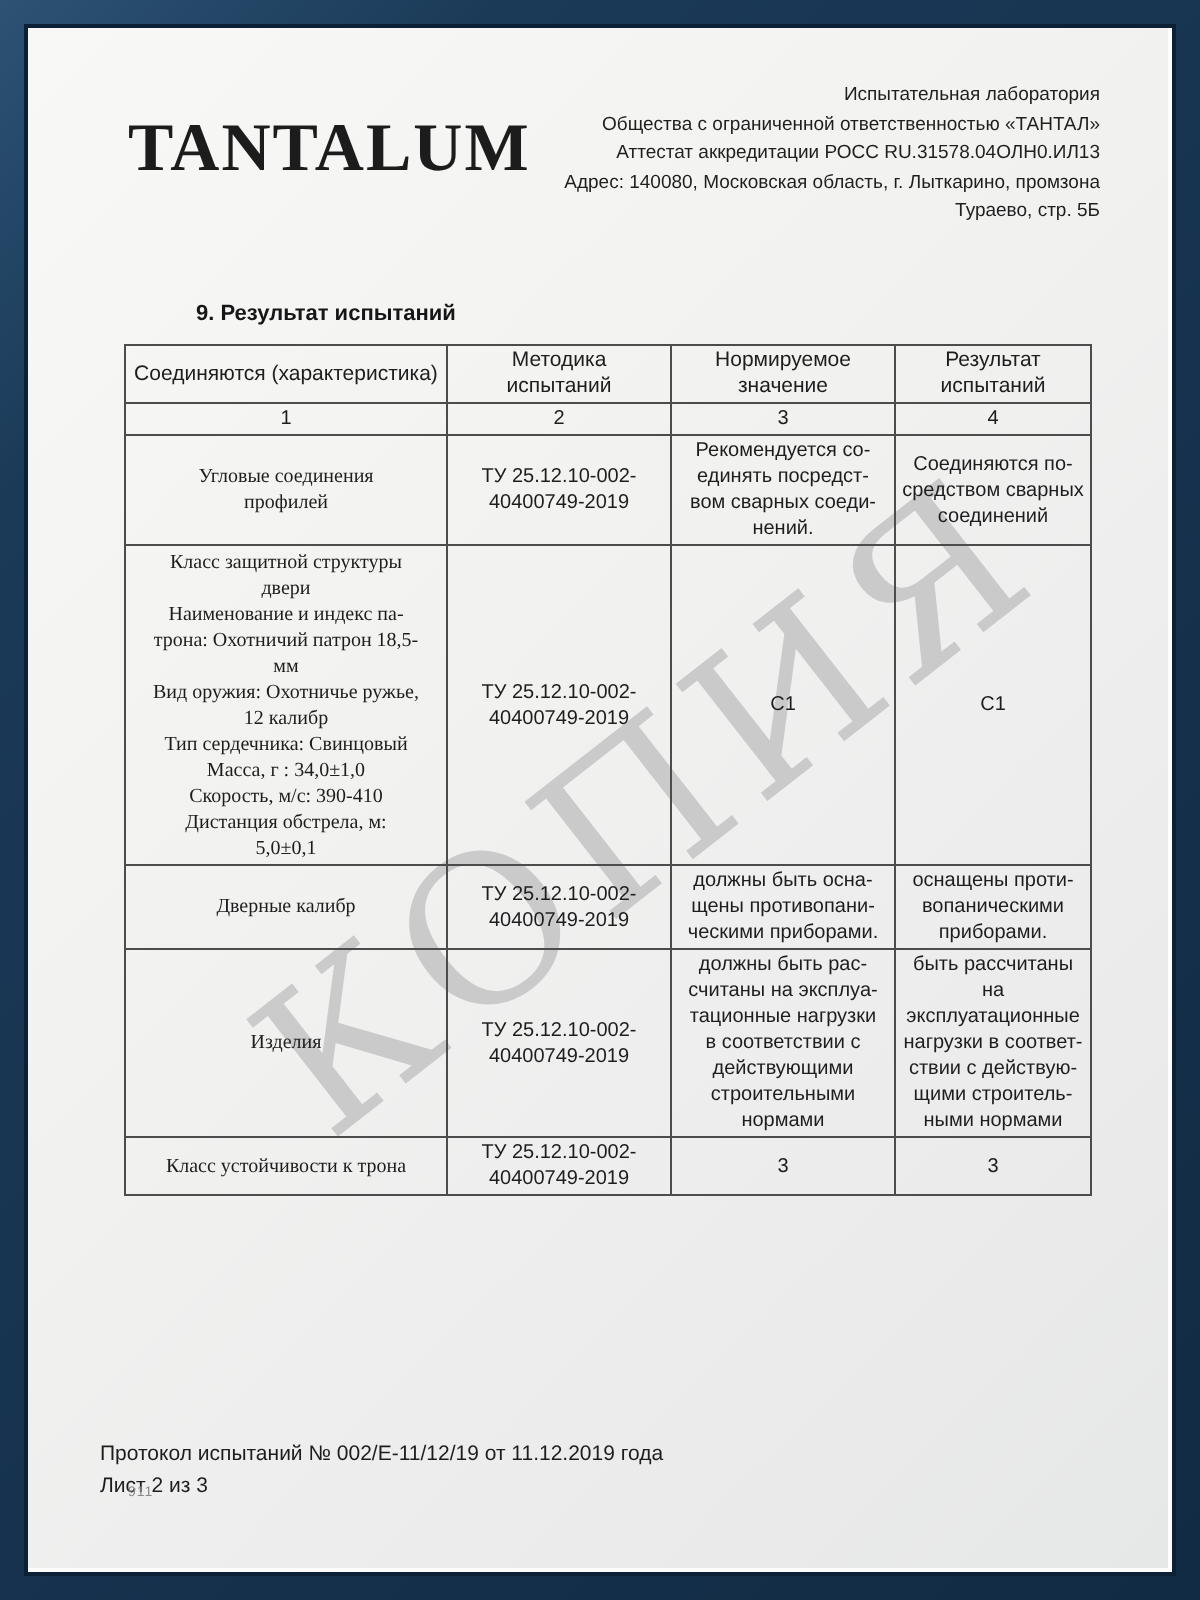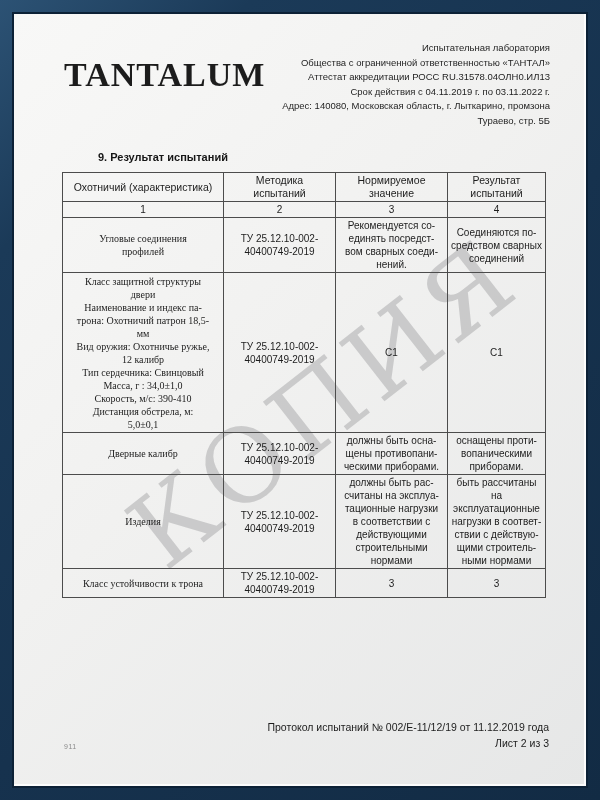--- a/index.html
+++ b/index.html
@@ -51,22 +51,22 @@
   table.results th{font-size:10.5px;}
   td.c1{text-align:left;padding-left:6px;padding-right:2px;font-family:Liberation Serif, serif;}
   tr.hrow{height:26px;}
   tr.nrow{height:13px;}
   tr.r1{height:52px;}
   tr.r2{height:160px;}
   tr.r3{height:41px;}
   tr.r4{height:92px;}
   tr.r5{height:28px;}
   .footer{
-    position:absolute;left:52px;top:706px;width:483px;
-    text-align:right;font-size:10.5px;line-height:15.5px;color:#1d1d1d;
+    position:absolute;left:36px;top:706px;width:483px;
+    text-align:left;font-size:10.5px;line-height:15.5px;color:#1d1d1d;
   }
   .pagemark{
     position:absolute;left:50px;top:729px;
     font-size:7px;color:#8a8a8a;letter-spacing:0.5px;
   }
 </style>
 </head>
 <body>
 
 <div class="page">
@@ -74,37 +74,36 @@
   <div class="watermark">КОПИЯ</div>
 
   <div class="content">
 
     <div class="logo">TANTALUM</div>
 
     <div class="lab-block">
       <div>Испытательная лаборатория</div>
       <div>Общества с ограниченной ответственностью «ТАНТАЛ»</div>
       <div>Аттестат аккредитации РОСС RU.31578.04ОЛН0.ИЛ13</div>
-      <div>Срок действия с 04.11.2019 г. по 03.11.2022 г.</div>
       <div>Адрес: 140080, Московская область, г. Лыткарино, промзона</div>
       <div>Тураево, стр. 5Б</div>
     </div>
 
     <div class="section-title">9. Результат испытаний</div>
 
     <table class="results">
       <colgroup>
         <col style="width:161px">
         <col style="width:112px">
         <col style="width:112px">
         <col style="width:98px">
       </colgroup>
       <tbody>
           <tr class="hrow">
-        <th>Охотничий (характеристика)</th>
+        <th>Соединяются (характеристика)</th>
         <th>Методика
 испытаний</th>
         <th>Нормируемое
 значение</th>
         <th>Результат
 испытаний</th>
       </tr>
       <tr class="nrow">
         <td>1</td>
         <td>2</td>

